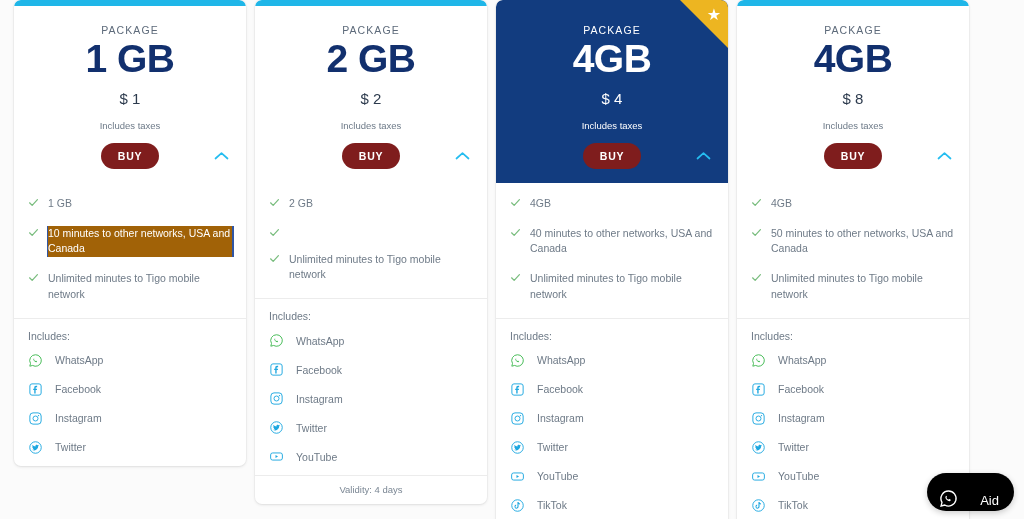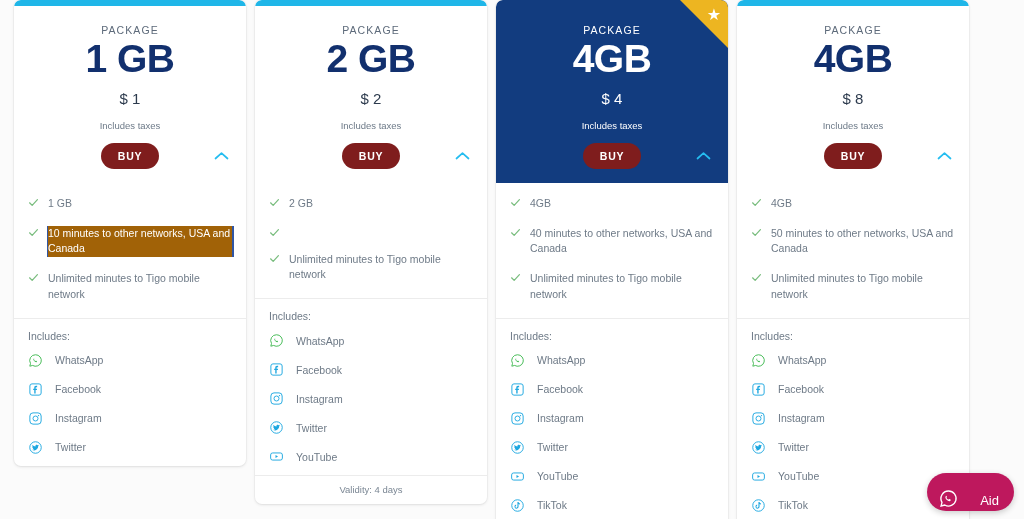--- a/index.html
+++ b/index.html
@@ -170,21 +170,21 @@
     font-size: 9.5px;
     color: #7b8794;
     padding: 8px 0 9px;
   }
 
   
   .fab {
     position: absolute;
     right: 10px;
     bottom: 8px;
-    background: #be185d;
+    background: #000000;
     color: #ffffff;
     border-radius: 22px;
     height: 38px;
     display: flex;
     align-items: center;
     gap: 22px;
     padding: 16px 15px 0 12px;
     cursor: pointer;
     box-shadow: 0 2px 6px rgba(0,0,0,.2);
     z-index: 20;

